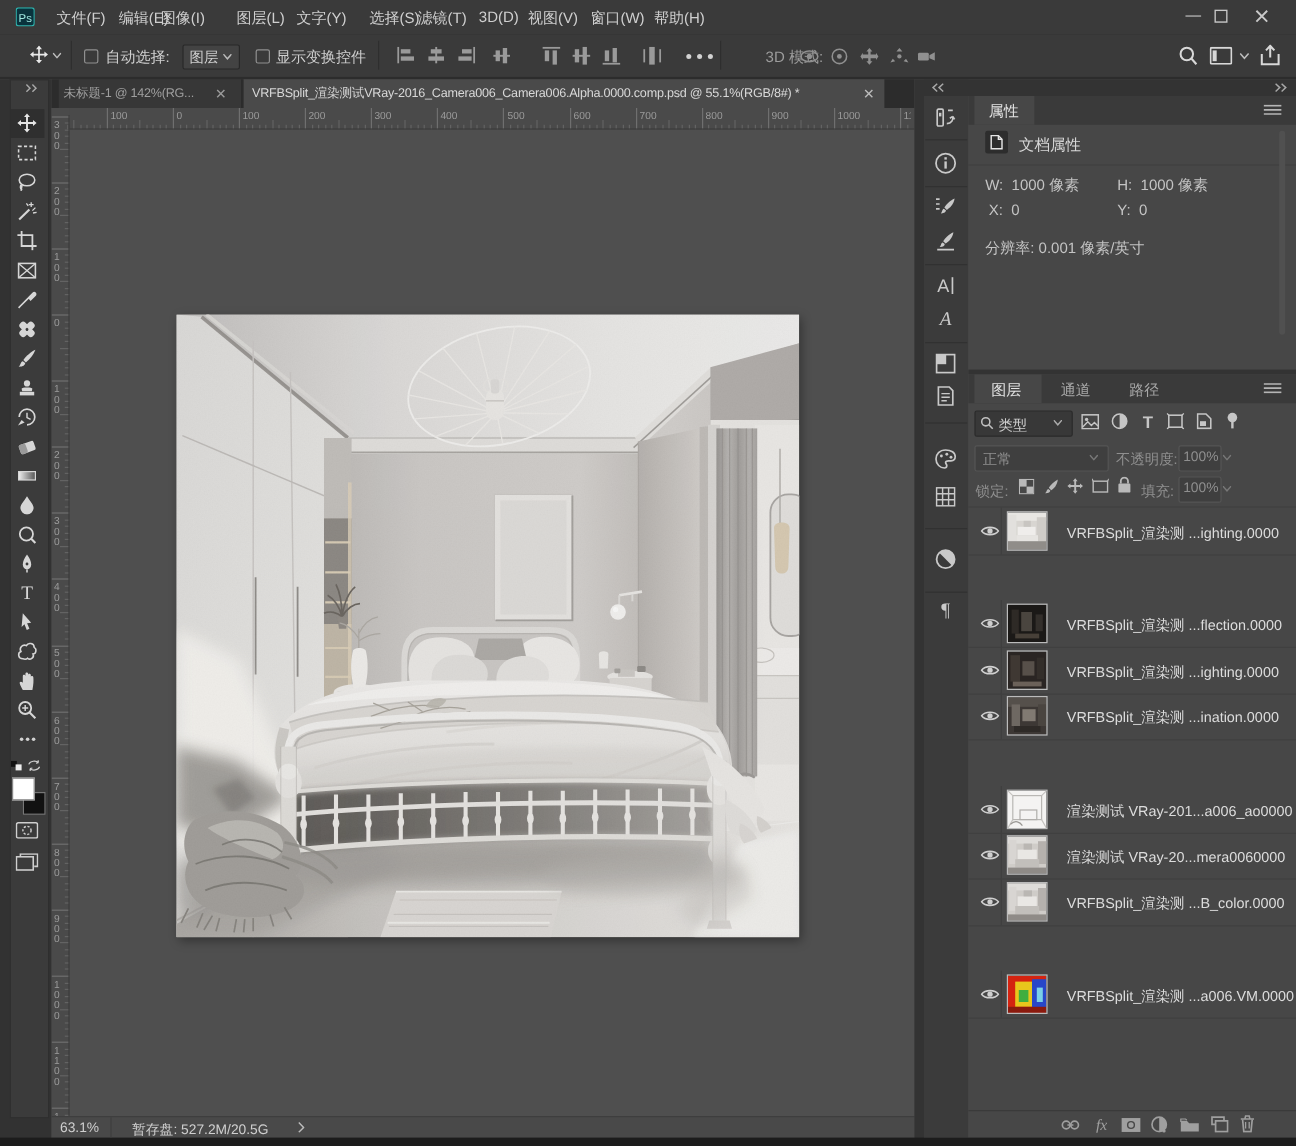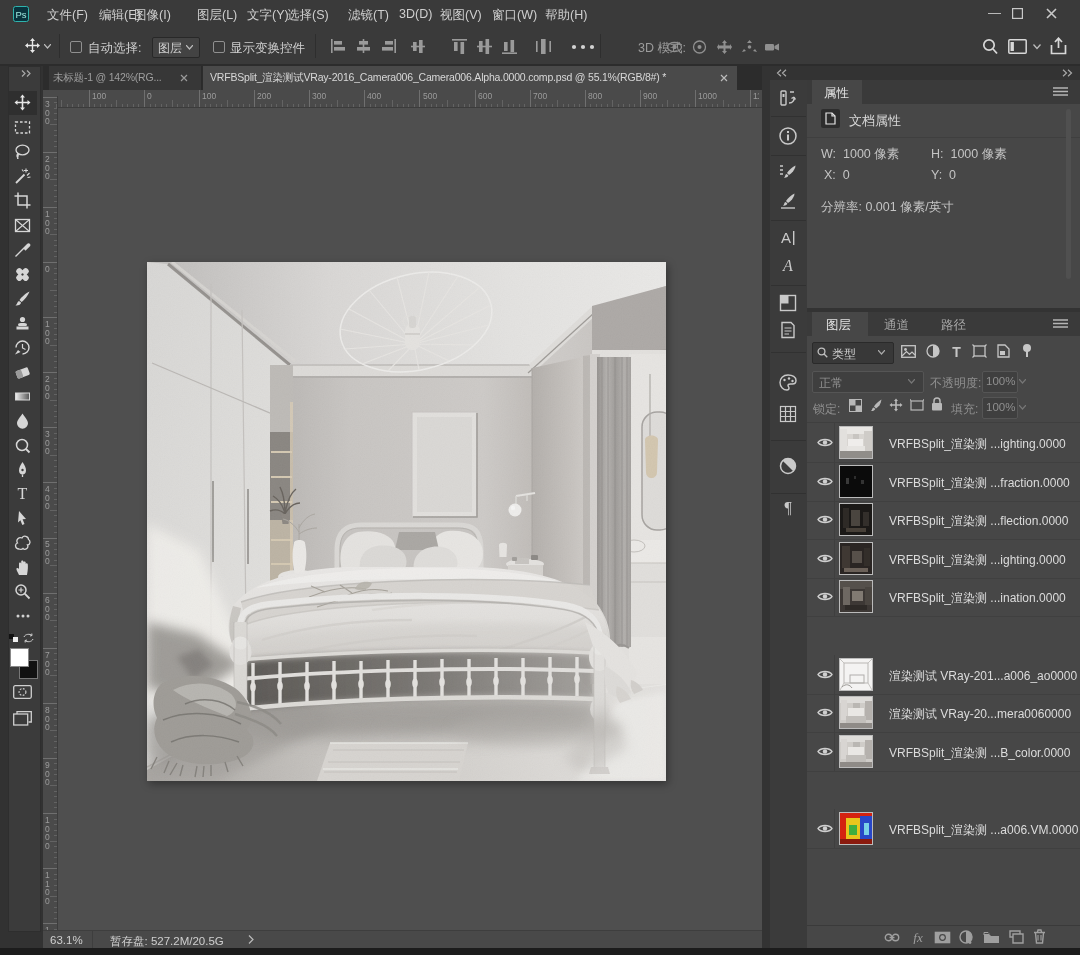--- a/index.html
+++ b/index.html
@@ -30,21 +30,21 @@
 <div class="abs" style="left:0px;top:948px;width:1080px;height:7px;background:#1c1c1c"></div>
 <svg class="abs" style="left:13px;top:6px" width="16" height="16" viewBox="0 0 16 16">
 <rect x="0.5" y="0.5" width="15" height="15" rx="2" fill="#0a333d" stroke="#2fb3ad"></rect>
 <text x="8" y="12" font-size="9.5" fill="#9fe8e0" text-anchor="middle" font-family="Liberation Sans">Ps</text>
     </svg>
 <div class="mi" style="left:47px">文件(F)</div>
 <div class="mi" style="left:99px">编辑(E)</div>
 <div class="mi" style="left:134px">图像(I)</div>
 <div class="mi" style="left:197px">图层(L)</div>
 <div class="mi" style="left:247px">文字(Y)</div>
-<div class="mi" style="left:287px">选择(S)</div>
+<div class="mi" style="left:308px">选择(S)</div>
 <div class="mi" style="left:348px">滤镜(T)</div>
 <div class="mi" style="left:399px">3D(D)</div>
 <div class="mi" style="left:440px">视图(V)</div>
 <div class="mi" style="left:492px">窗口(W)</div>
 <div class="mi" style="left:545px">帮助(H)</div>
 <div class="mi" style="left:988px;top:5px;color:#c8c8c8;font-size:13px;letter-spacing:0">―</div>
 <svg class="abs" style="left:1012px;top:8px" width="11" height="11" viewBox="0 0 11 11">
       <rect x="0.5" y="0.5" width="10" height="10" fill="none" stroke="#c8c8c8" stroke-width="1.4"></rect>
     </svg>
 <svg class="abs" style="left:1046px;top:8px" width="11" height="11" viewBox="0 0 11 11">
@@ -832,34 +832,20 @@
         <rect width="32" height="31" fill="#d8d5d1"></rect>
         <rect x="0" y="0" width="32" height="7" fill="#e8e6e3"></rect>
         <rect x="0" y="2" width="7" height="22" fill="#e2e0dd"></rect>
         <rect x="24" y="4" width="8" height="20" fill="#cfccc8"></rect>
         <rect x="8" y="12" width="15" height="7" fill="#efedeb"></rect>
         <rect x="7" y="19" width="18" height="6" fill="#e6e4e1"></rect>
         <rect x="0" y="24" width="32" height="7" fill="#908d89"></rect>
         <rect x="13" y="7" width="6" height="5" fill="#c8c5c1"></rect>
       </svg>
       <div class="lname">VRFBSplit_渲染测 ...ighting.0000</div>
-    </div>
-<div class="lrow" style="left:807px;top:462px">
-      <svg class="abs" style="left:10px;top:14px" width="16" height="11" viewBox="0 0 16 11">
-        <path d="M1 5.5 C4 1.5 12 1.5 15 5.5 C12 9.5 4 9.5 1 5.5 Z" fill="none" stroke="#cfcfcf" stroke-width="1.3"></path>
-        <circle cx="8" cy="5.5" r="2.2" fill="#cfcfcf"></circle>
-      </svg>
-      <div style="position:absolute;left:27px;top:0;width:1px;height:39px;background:#3f3f3f"></div>
-      <svg class="lthumb" width="32" height="31" viewBox="0 0 32 31">
-        <rect width="32" height="31" fill="#0b0b0b"></rect>
-        <rect x="6" y="12" width="3" height="6" fill="#3a3a3a"></rect>
-        <rect x="14" y="10" width="2" height="3" fill="#2e2e2e"></rect>
-        <rect x="21" y="14" width="3" height="4" fill="#333"></rect>
-      </svg>
-      <div class="lname">VRFBSplit_渲染测 ...fraction.0000</div>
     </div>
 <div class="lrow" style="left:807px;top:500px">
       <svg class="abs" style="left:10px;top:14px" width="16" height="11" viewBox="0 0 16 11">
         <path d="M1 5.5 C4 1.5 12 1.5 15 5.5 C12 9.5 4 9.5 1 5.5 Z" fill="none" stroke="#cfcfcf" stroke-width="1.3"></path>
         <circle cx="8" cy="5.5" r="2.2" fill="#cfcfcf"></circle>
       </svg>
       <div style="position:absolute;left:27px;top:0;width:1px;height:39px;background:#3f3f3f"></div>
       <svg class="lthumb" width="32" height="31" viewBox="0 0 32 31">
         <rect width="32" height="31" fill="#1b1917"></rect>
         <rect x="11" y="6" width="9" height="16" fill="#4a453f"></rect>

